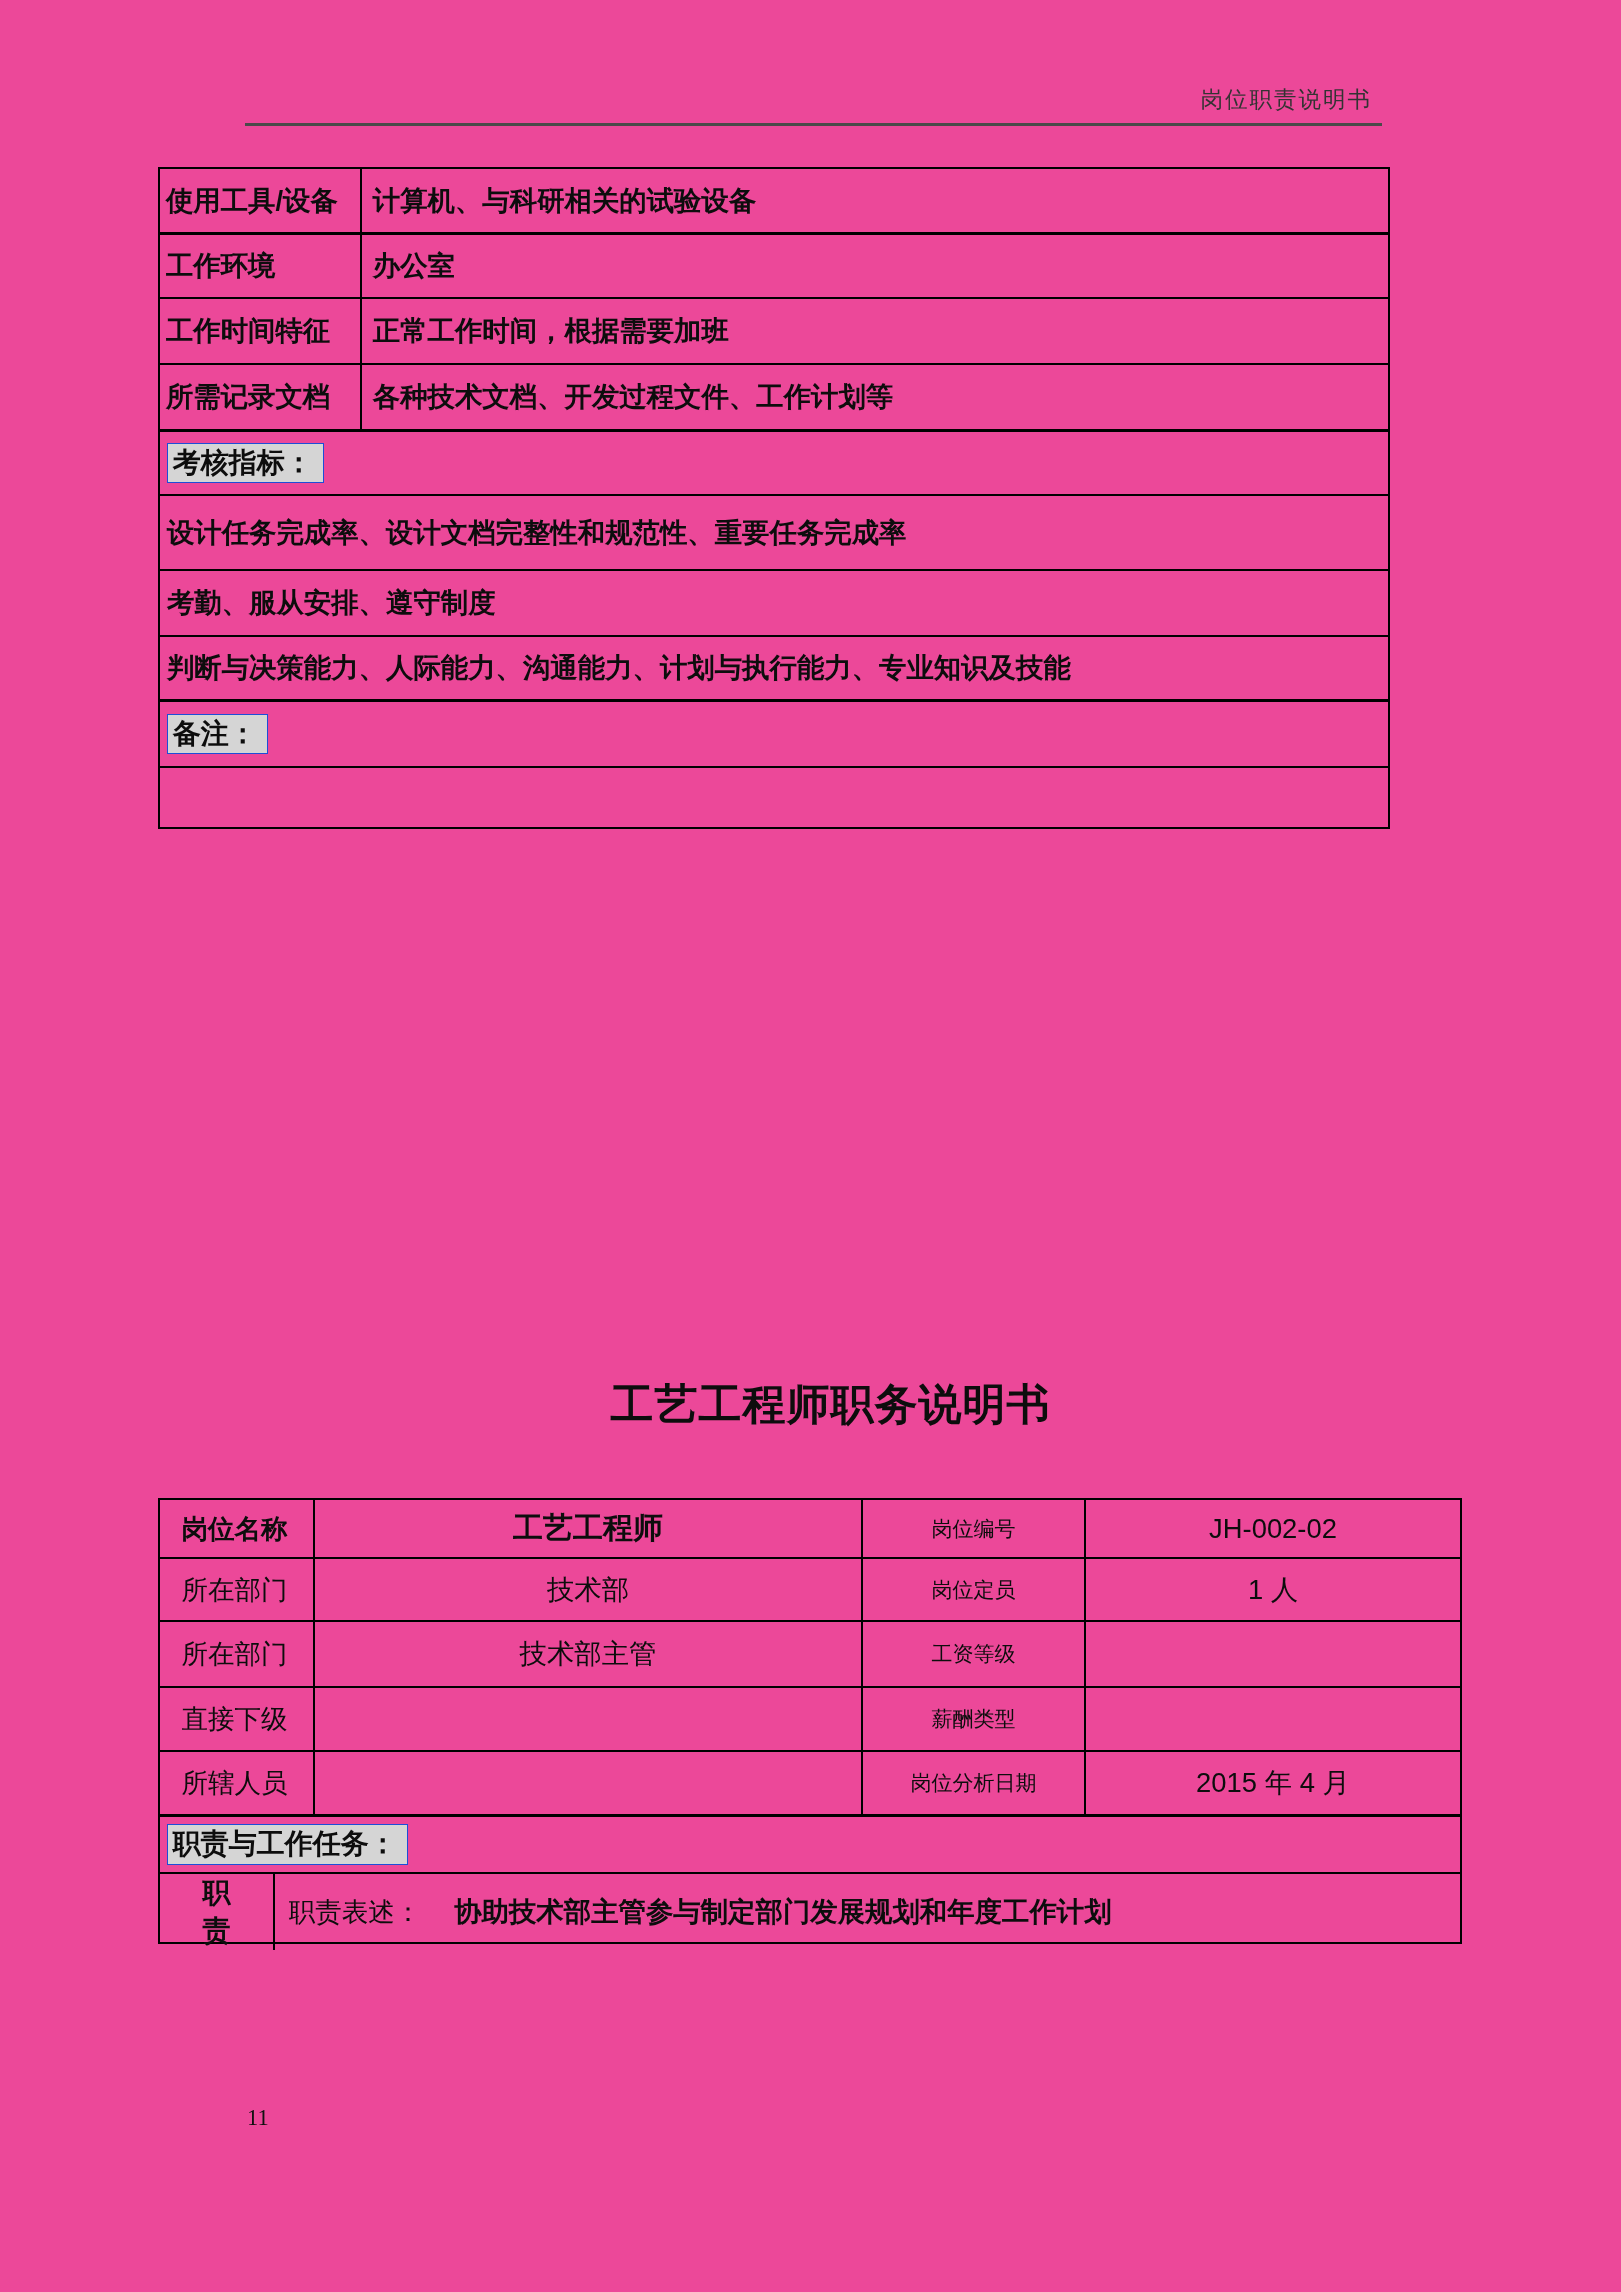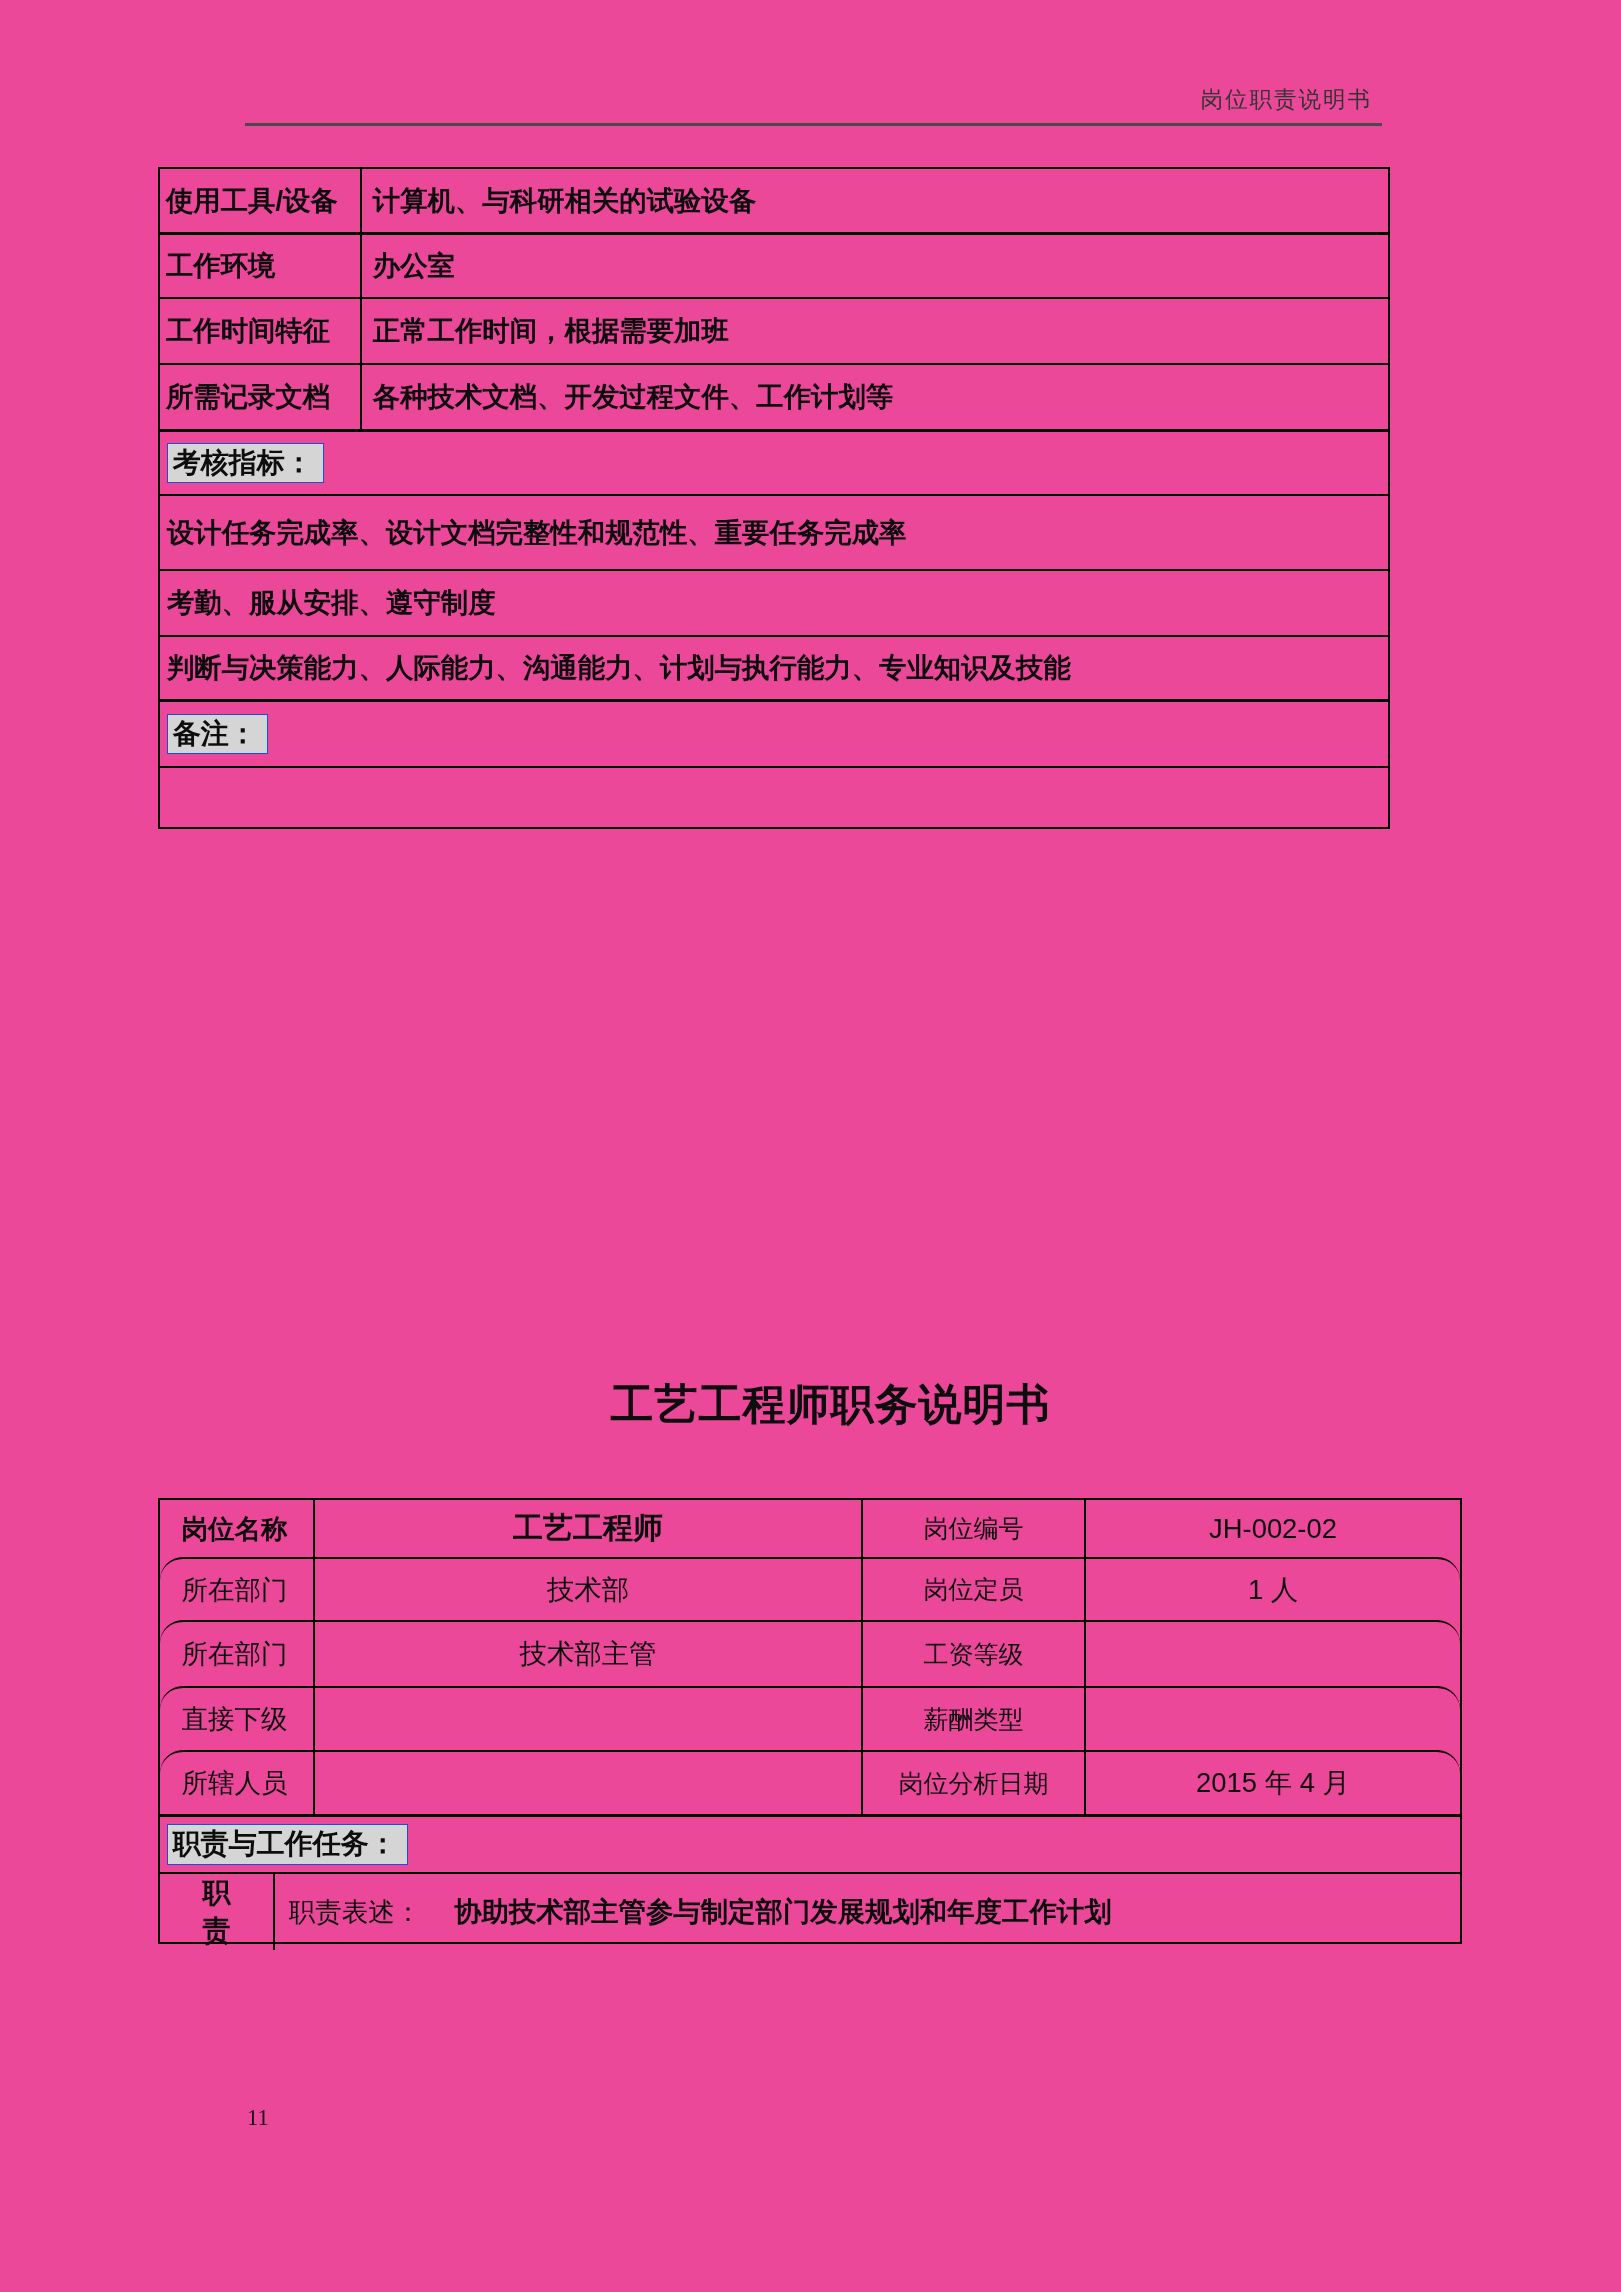--- a/index.html
+++ b/index.html
@@ -33,29 +33,29 @@
   .t1 .cell-full{flex:1;display:flex;align-items:center;padding-left:6.9px;font-size:27.4px;font-weight:bold;}
 
   
   .section-title{
     position:absolute;top:1376px;left:0;width:100%;text-align:center;
     font-size:43px;font-weight:bold;letter-spacing:1px;padding-left:20px;
   }
 
   
   .t2{position:absolute;left:158px;top:1498px;width:1304px;border:2.9px solid #000;box-sizing:border-box;}
-  .t2 .irow{display:grid;grid-template-columns:155px 548px 223px 1fr;border-top:2px solid #000;box-sizing:border-box;border-radius:23px;}
+  .t2 .irow{display:grid;grid-template-columns:155px 548px 223px 1fr;border-top:2px solid #000;box-sizing:border-box;}
   .t2 .irow.first{border-top:none;}
   .t2 .c{display:flex;align-items:center;box-sizing:border-box;border-right:2px solid #000;min-width:0;}
   .t2 .c.lastcol{border-right:none;}
   .t2 .lab1{padding-left:21.6px;font-family:"Liberation Serif",serif;font-size:26.5px;}
   .t2 .lab1.boldlab{font-family:"Liberation Sans",sans-serif;font-weight:bold;font-size:26.5px;}
   .t2 .val1{justify-content:center;font-size:27.4px;}
   .t2 .val1.jobname{font-weight:bold;font-size:30px;}
-  .t2 .lab2{justify-content:center;font-family:"Liberation Serif",serif;font-size:25px;}
+  .t2 .lab2{justify-content:center;font-family:"Liberation Serif",serif;font-size:21px;}
   .t2 .val2{justify-content:center;font-size:27.4px;}
   .t2 .benzhi{border-top:3.9px solid #000;box-sizing:border-box;padding:4.9px 9.8px 0 6.9px;}
   .t2 .benzhi .bz-text{font-size:27.4px;font-weight:bold;margin-top:2.9px;padding-left:2px;}
   .t2 .duthead{border-top:3.9px solid #000;box-sizing:border-box;display:flex;align-items:center;padding-left:6.9px;}
   .t2 .duty{display:grid;grid-template-columns:115px 1fr;border-top:2px solid #000;box-sizing:border-box;}
   .t2 .duty .side{border-right:2px solid #000;display:flex;align-items:center;justify-content:center;box-sizing:border-box;}
   .t2 .duty .side .vtext{display:block;width:33px;word-break:break-all;line-height:1.35;font-weight:bold;font-size:28px;text-align:center;}
   .t2 .duty .desc{display:flex;align-items:center;padding-left:13.7px;box-sizing:border-box;}
   .t2 .desc-label{font-family:"Liberation Serif",serif;font-size:26.5px;white-space:nowrap;}
   .t2 .desc-text{font-size:27.4px;font-weight:bold;margin-left:33px;}

